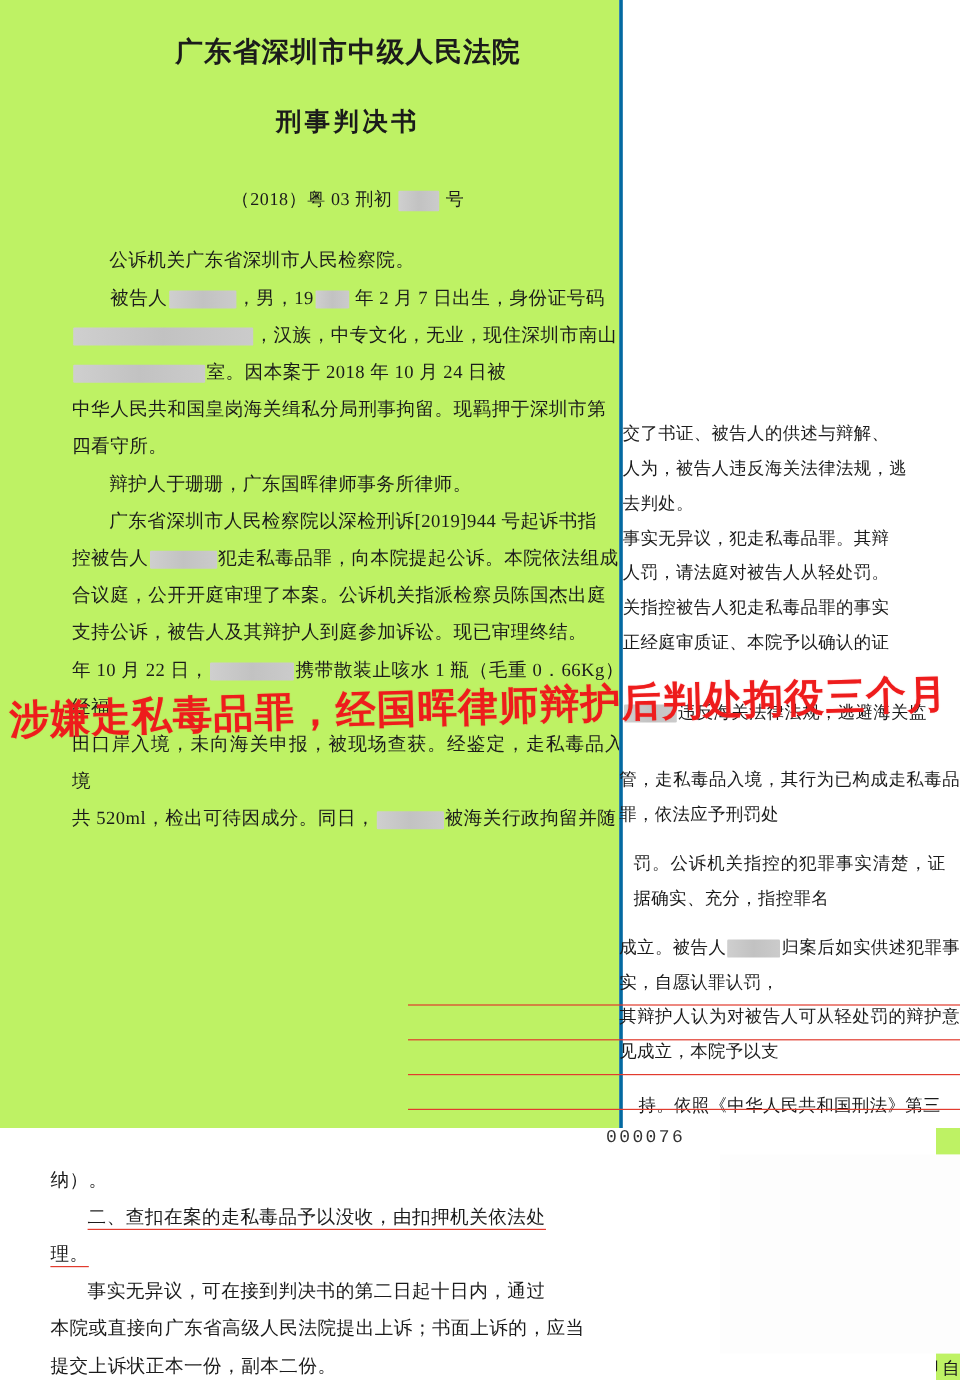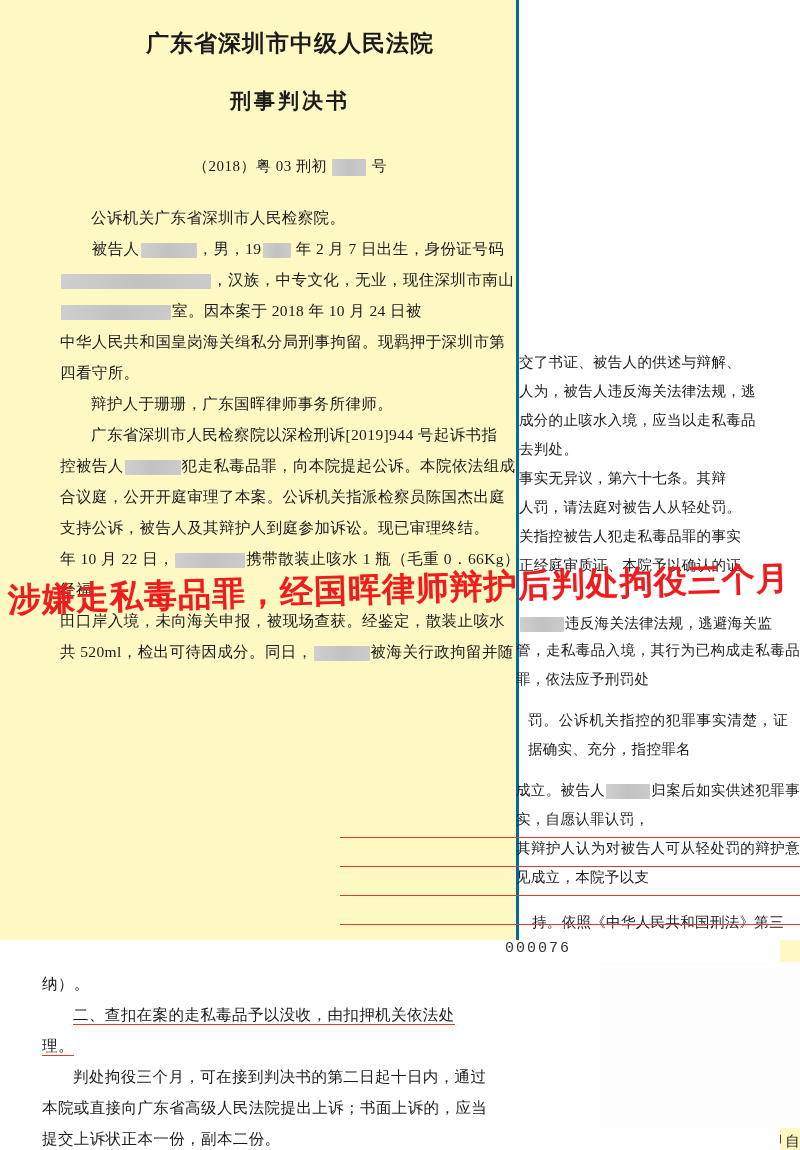--- a/index.html
+++ b/index.html
@@ -13,21 +13,21 @@
     position: relative;
     overflow: hidden;
     font-family: "Liberation Serif", "DejaVu Serif", serif;
     color: #1b1b1b;
   }
 
   
   #scan {
     position: absolute;
     inset: 0;
-    background: #fef9c3;
+    background: #bef264;
   }
 
   
   .col-left {
     position: absolute;
     left: 60px;
     top: 18px;
     width: 460px;
   }
 
@@ -223,36 +223,35 @@
       <p>广东省深圳市人民检察院以深检刑诉[2019]944 号起诉书指</p>
       <p class="noindent">
         控被告人<span class="redact w56"></span>犯走私毒品罪，向本院提起公诉。本院依法组成
       </p>
       <p class="noindent">合议庭，公开开庭审理了本案。公诉机关指派检察员陈国杰出庭</p>
       <p class="noindent">支持公诉，被告人及其辩护人到庭参加诉讼。现已审理终结。</p>
 
       <p class="noindent">
         年 10 月 22 日，<span class="redact w70"></span>携带散装止咳水 1 瓶（毛重 0．66Kg）经福
       </p>
-      <p class="noindent">田口岸入境，未向海关申报，被现场查获。经鉴定，散装止咳水</p>
+      <p class="noindent">田口岸入境，未向海关申报，被现场查获。经鉴定，走私毒品入境</p>
       <p class="noindent">
         共 520ml，检出可待因成分。同日，<span class="redact w56"></span>被海关行政拘留并随
       </p>
     </div>
   </div>
 
   <div class="right-blank-top"></div>
 
   <div class="col-right">
     <div class="col-right-inner">
       <p>交了书证、被告人的供述与辩解、</p>
       <p>人为，被告人违反海关法律法规，逃</p>
-      <p>成分的止咳水入境，应当以走私毒品</p>
       <p>去判处。</p>
-      <p>事实无异议，第六十七条。其辩</p>
+      <p>事实无异议，犯走私毒品罪。其辩</p>
       <p>人罚，请法庭对被告人从轻处罚。</p>
       <p>关指控被告人犯走私毒品罪的事实</p>
       <p>正经庭审质证、本院予以确认的证</p>
       <p>&nbsp;</p>
       <p>
         <span class="redact w44"></span>违反海关法律法规，逃避海关监
       </p>
     </div>
   </div>
 
@@ -292,21 +291,21 @@
     <div class="page-number">000076</div>
 
     <div class="bottom-text">
       <p>纳）。</p>
       <p class="ind">
         <span class="uline">二、查扣在案的走私毒品予以没收，由扣押机关依法处</span>
       </p>
       <p>
         <span class="uline">理。</span>
       </p>
-      <p class="ind">判处拘役三个月，可在接到判决书的第二日起十日内，通过</p>
+      <p class="ind">事实无异议，可在接到判决书的第二日起十日内，通过</p>
       <p>本院或直接向广东省高级人民法院提出上诉；书面上诉的，应当</p>
       <p>提交上诉状正本一份，副本二份。</p>
     </div>
 
     <div style="position:absolute; left:600px; top:22px; width:200px; height:166px; background:#fdfdfd;"></div>
   </div>
 
 </div>
 
 </body></html>

